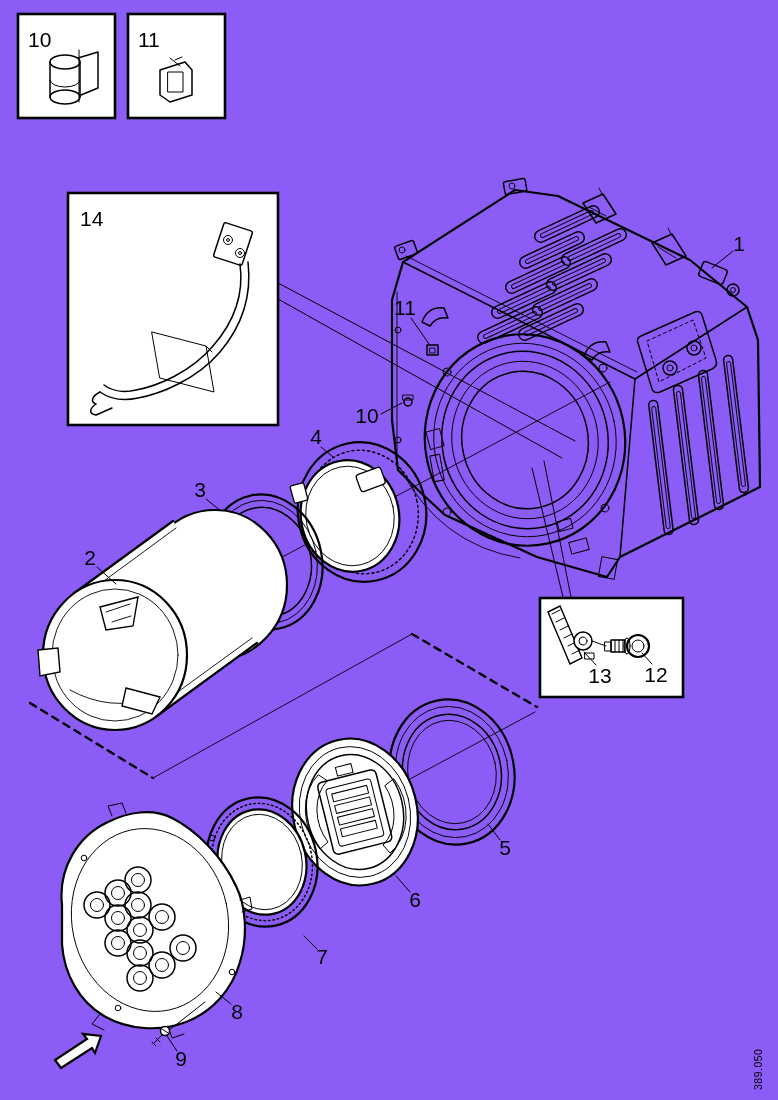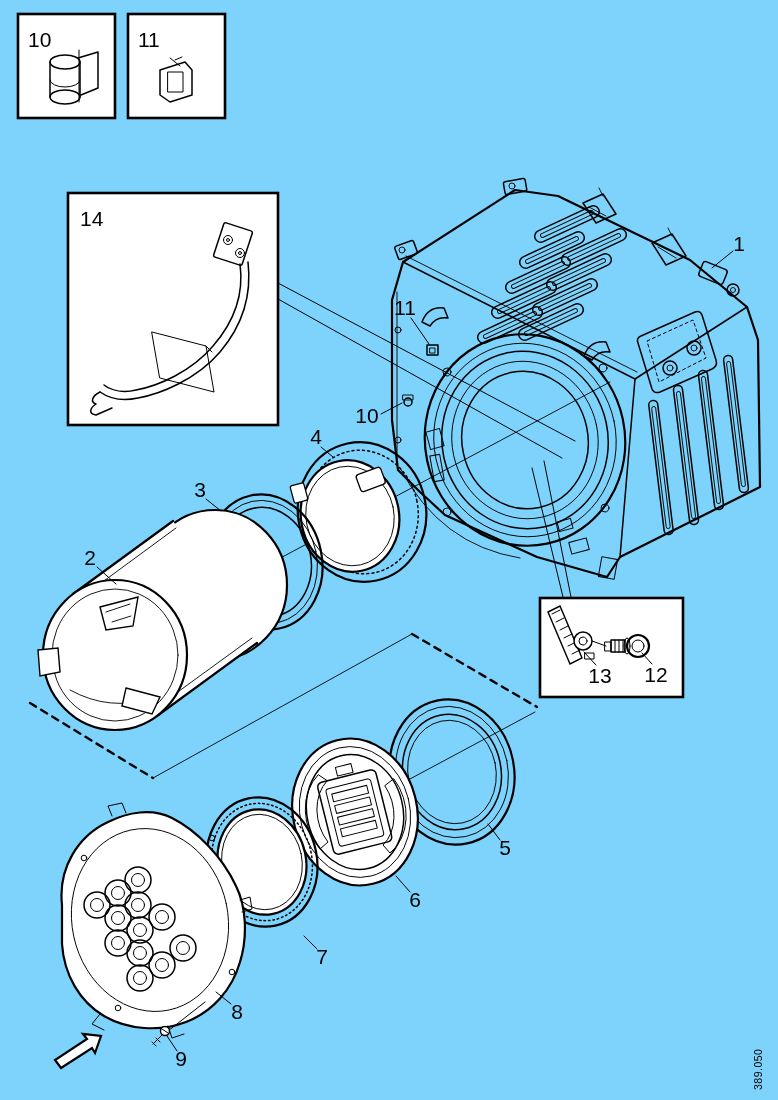--- a/index.html
+++ b/index.html
@@ -1,16 +1,16 @@
 <!DOCTYPE html>
 <html><head>
 <meta charset="utf-8">
 <style>
   html,body{margin:0;padding:0;background:#fff;}
-  #page{position:relative;width:778px;height:1100px;background:#7dd3fc;overflow:hidden;
+  #page{position:relative;width:778px;height:1100px;background:#8b5cf6;overflow:hidden;
         font-family:"Liberation Sans",sans-serif;}
   svg{position:absolute;inset:0;}
   .ln{fill:none;stroke:#000;stroke-width:1.5;stroke-linecap:round;stroke-linejoin:round;}
   .th{stroke-width:2.2;}
   .tn{stroke-width:1;}
   .vt{stroke-width:.9;}
   .wf{fill:#fff;stroke:#000;}
   .lbl{font:21px "Liberation Sans",sans-serif;fill:#000;}
   .doc{font:10.5px "Liberation Sans",sans-serif;fill:#000;letter-spacing:.5px;}
   .dash{stroke-dasharray:7 6;stroke-width:2.4;}

